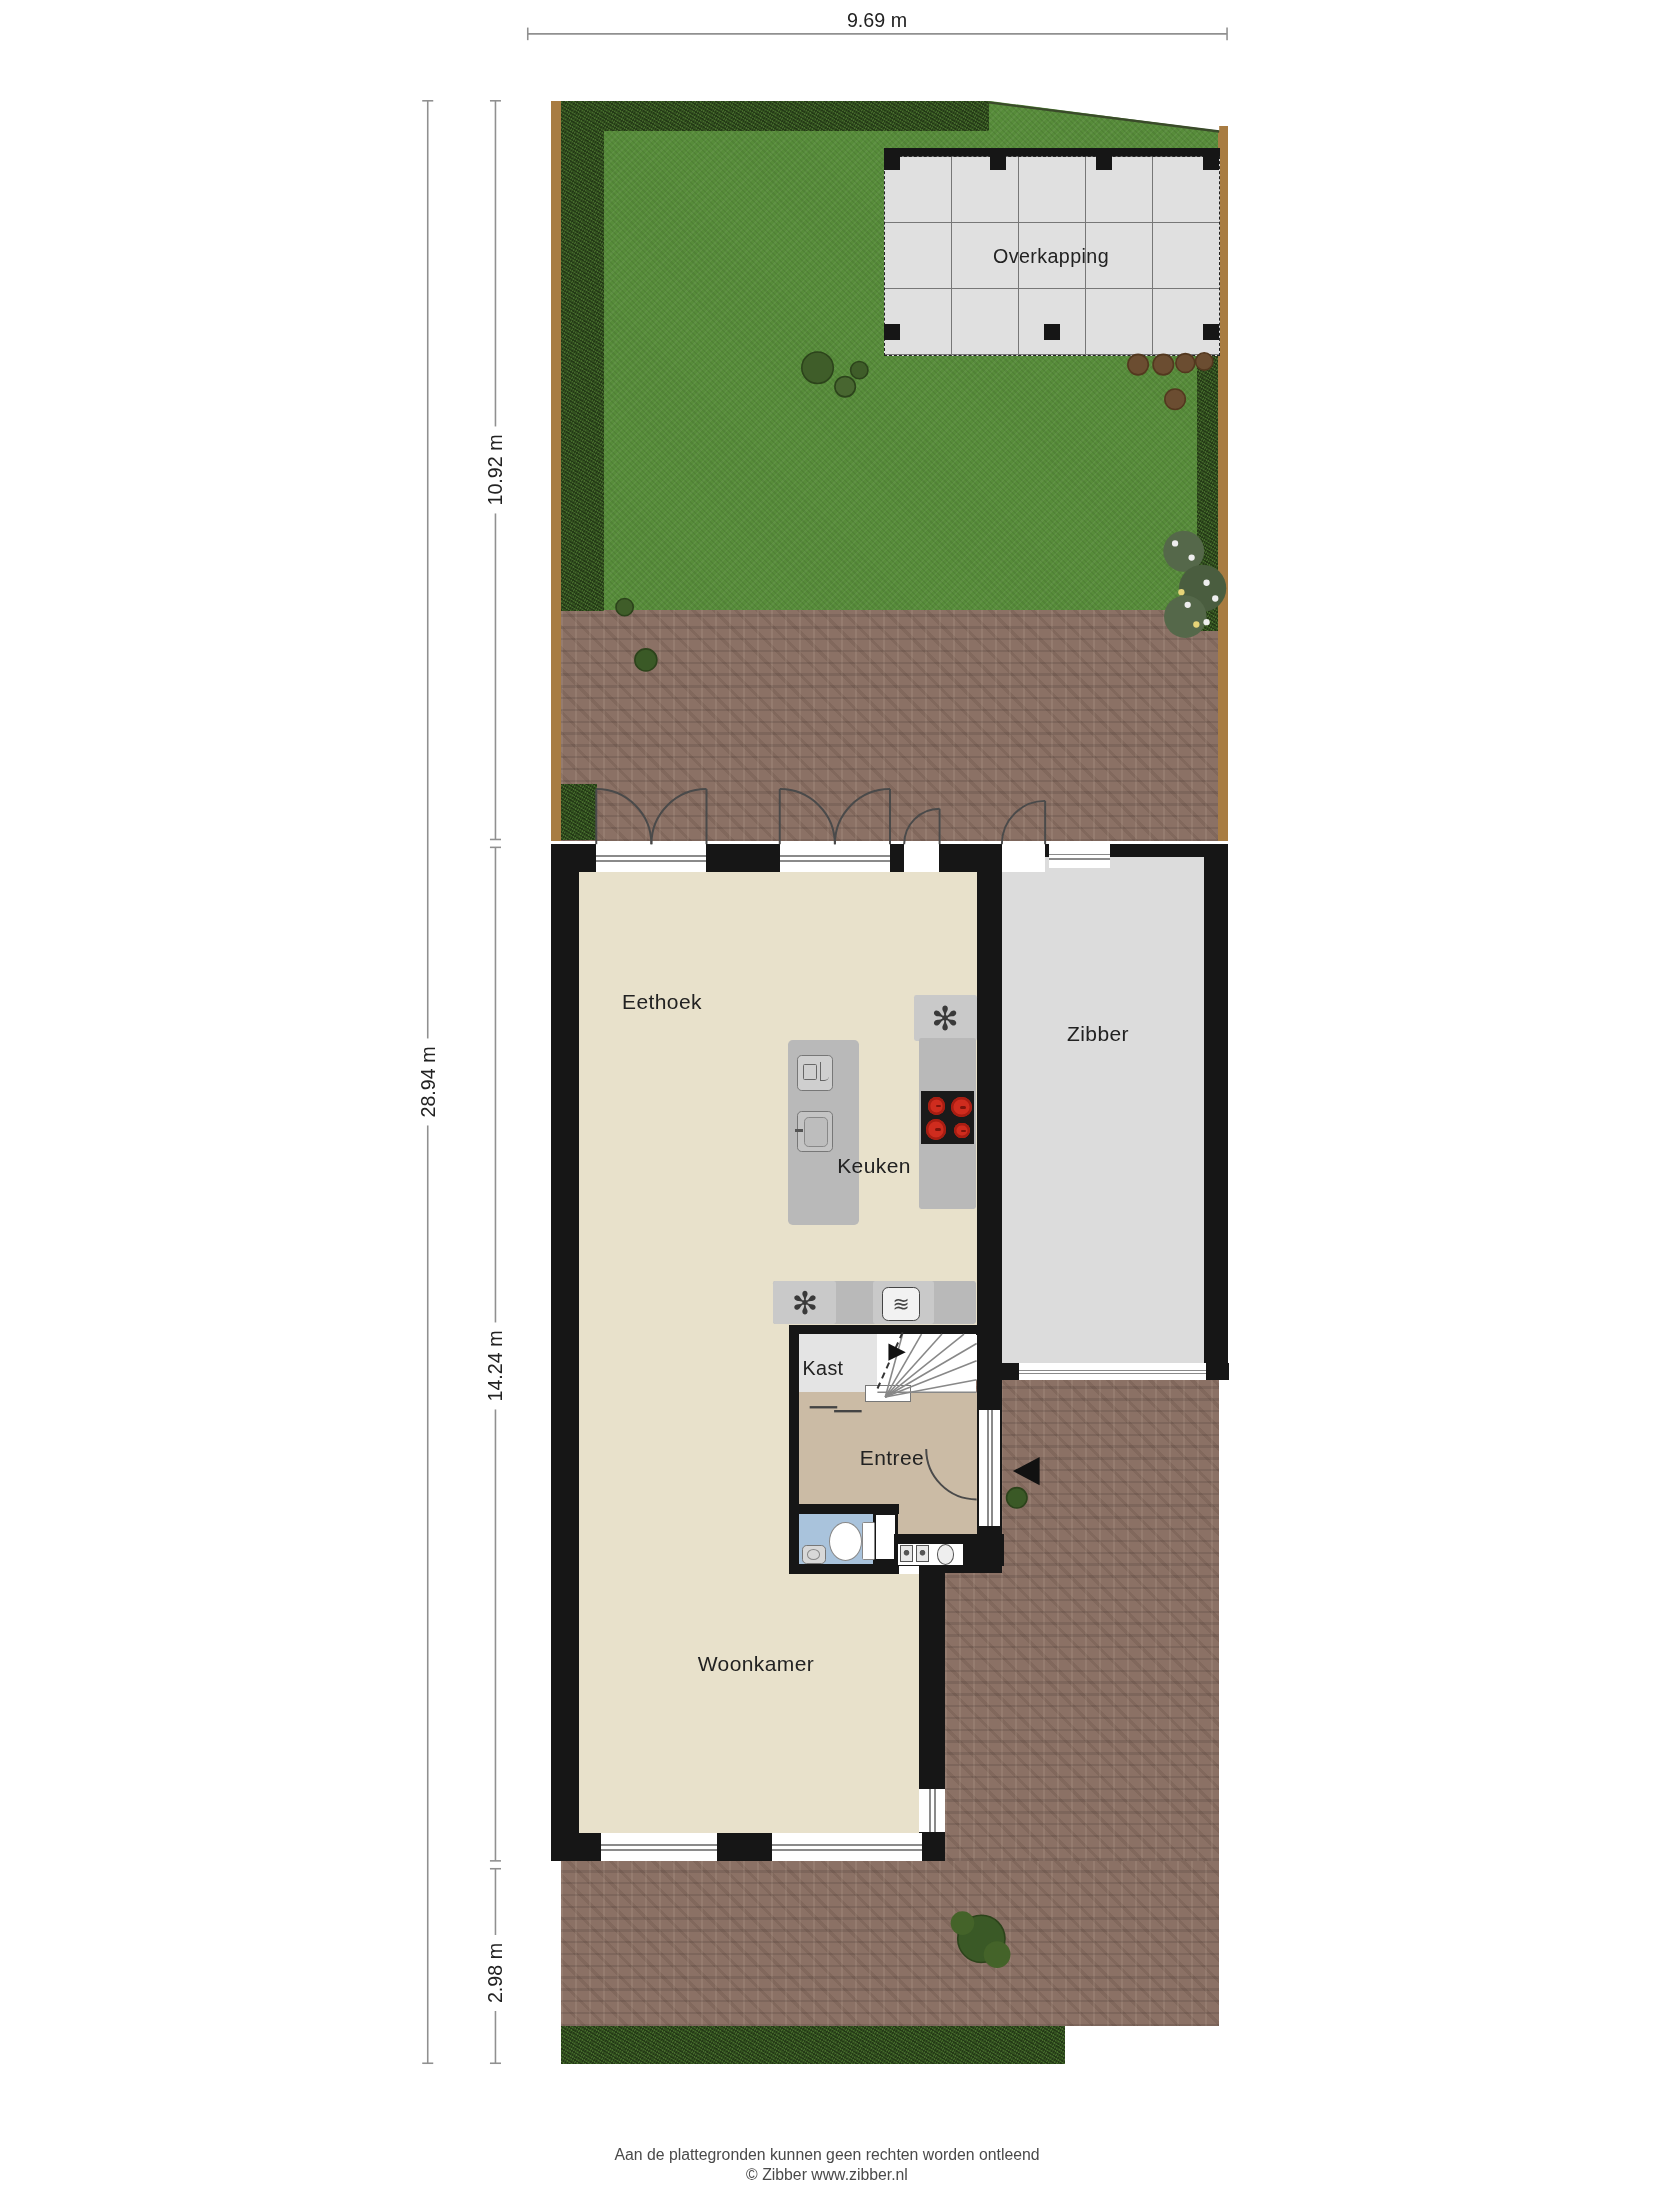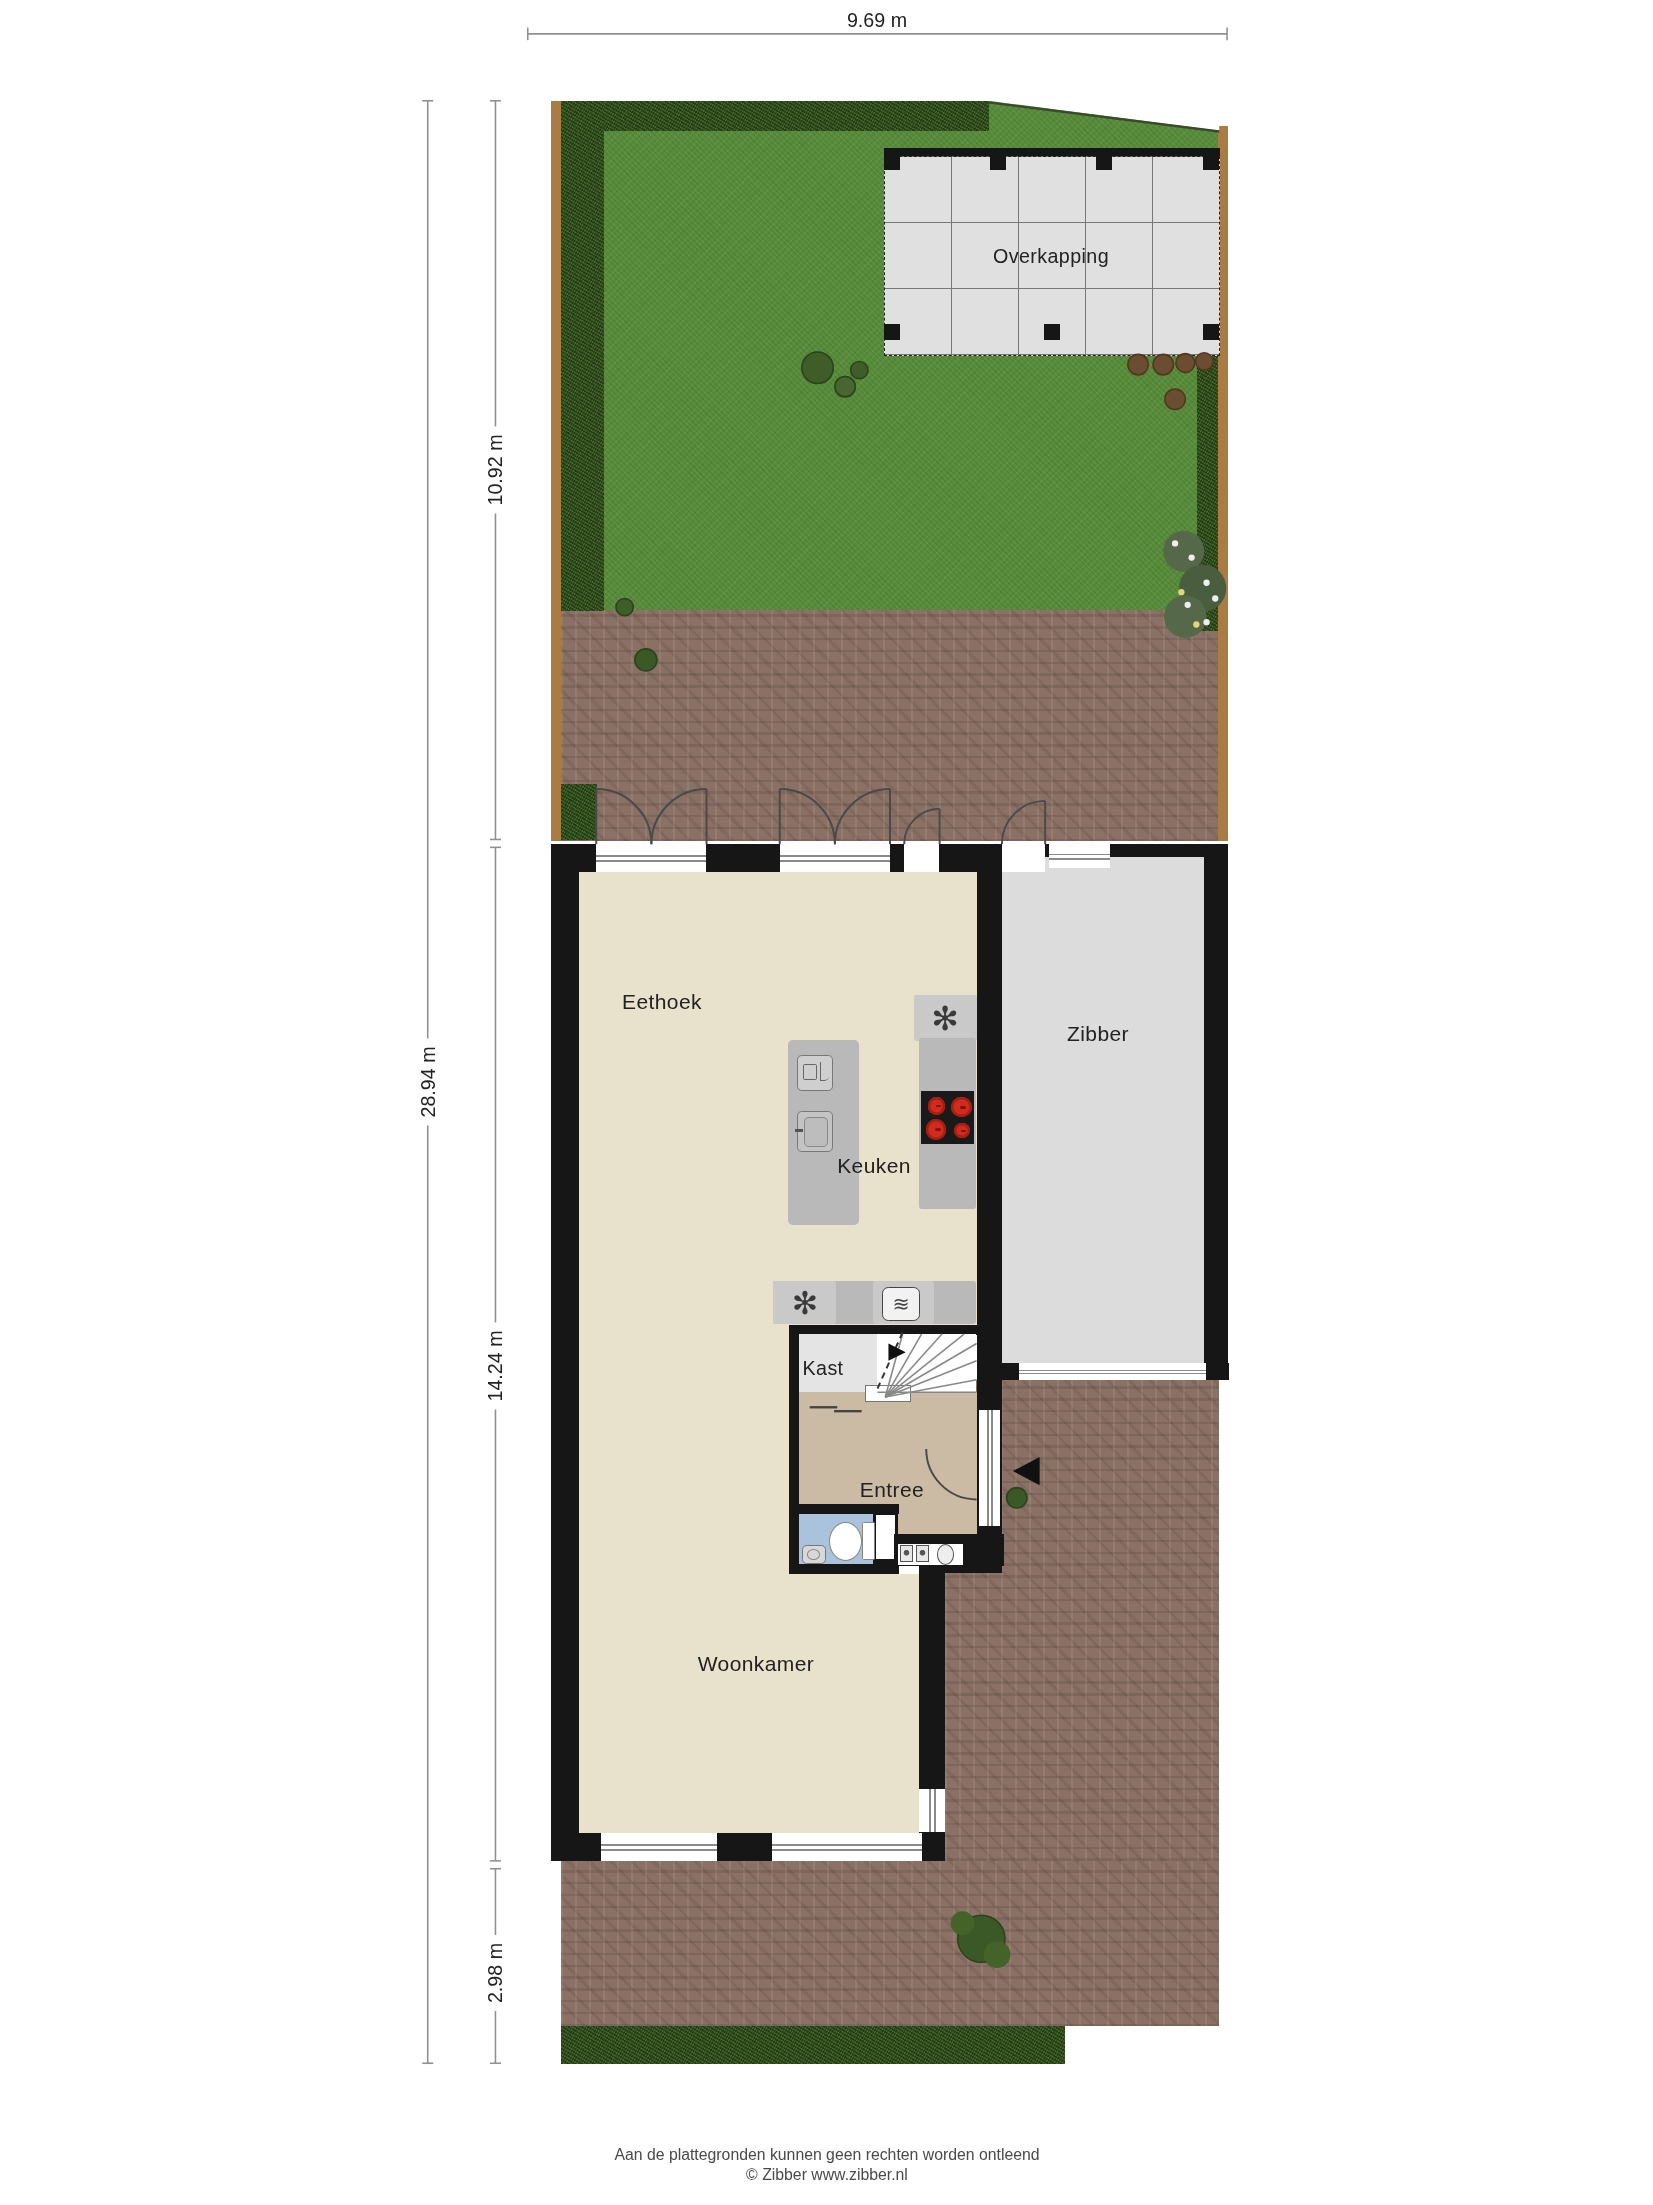--- a/index.html
+++ b/index.html
@@ -248,21 +248,21 @@
       <line x1="622" y1="2373" x2="636" y2="2373"></line>
       <line x1="622" y1="2620" x2="636" y2="2620"></line>
     </g>
   </svg>
 
   <div class="a roomlabel" style="left:1051px;top:256px;font-size:19.7px;">Overkapping</div>
   <div class="a roomlabel" style="left:662px;top:1002px;">Eethoek</div>
   <div class="a roomlabel" style="left:874px;top:1166px;">Keuken</div>
   <div class="a roomlabel" style="left:1098px;top:1034px;">Zibber</div>
   <div class="a roomlabel" style="left:823px;top:1368px;font-size:19.7px;">Kast</div>
-  <div class="a roomlabel" style="left:892px;top:1458px;margin-top:32px;">Entree</div>
+  <div class="a roomlabel" style="left:892px;top:1458px;">Entree</div>
   <div class="a roomlabel" style="left:756px;top:1664px;">Woonkamer</div>
 
   <div class="a dimlabel" style="left:877px;top:20px;">9.69 m</div>
   <div class="a dimlabel vert" style="left:428px;top:1082px;">28.94 m</div>
   <div class="a dimlabel vert" style="left:495px;top:470px;">10.92 m</div>
   <div class="a dimlabel vert" style="left:495px;top:1366px;">14.24 m</div>
   <div class="a dimlabel vert" style="left:495px;top:1973px;">2.98 m</div>
 
   <div class="a footer" style="left:827px;top:2155px;">Aan de plattegronden kunnen geen rechten worden ontleend</div>
   <div class="a footer" style="left:827px;top:2175px;">© Zibber www.zibber.nl</div>

